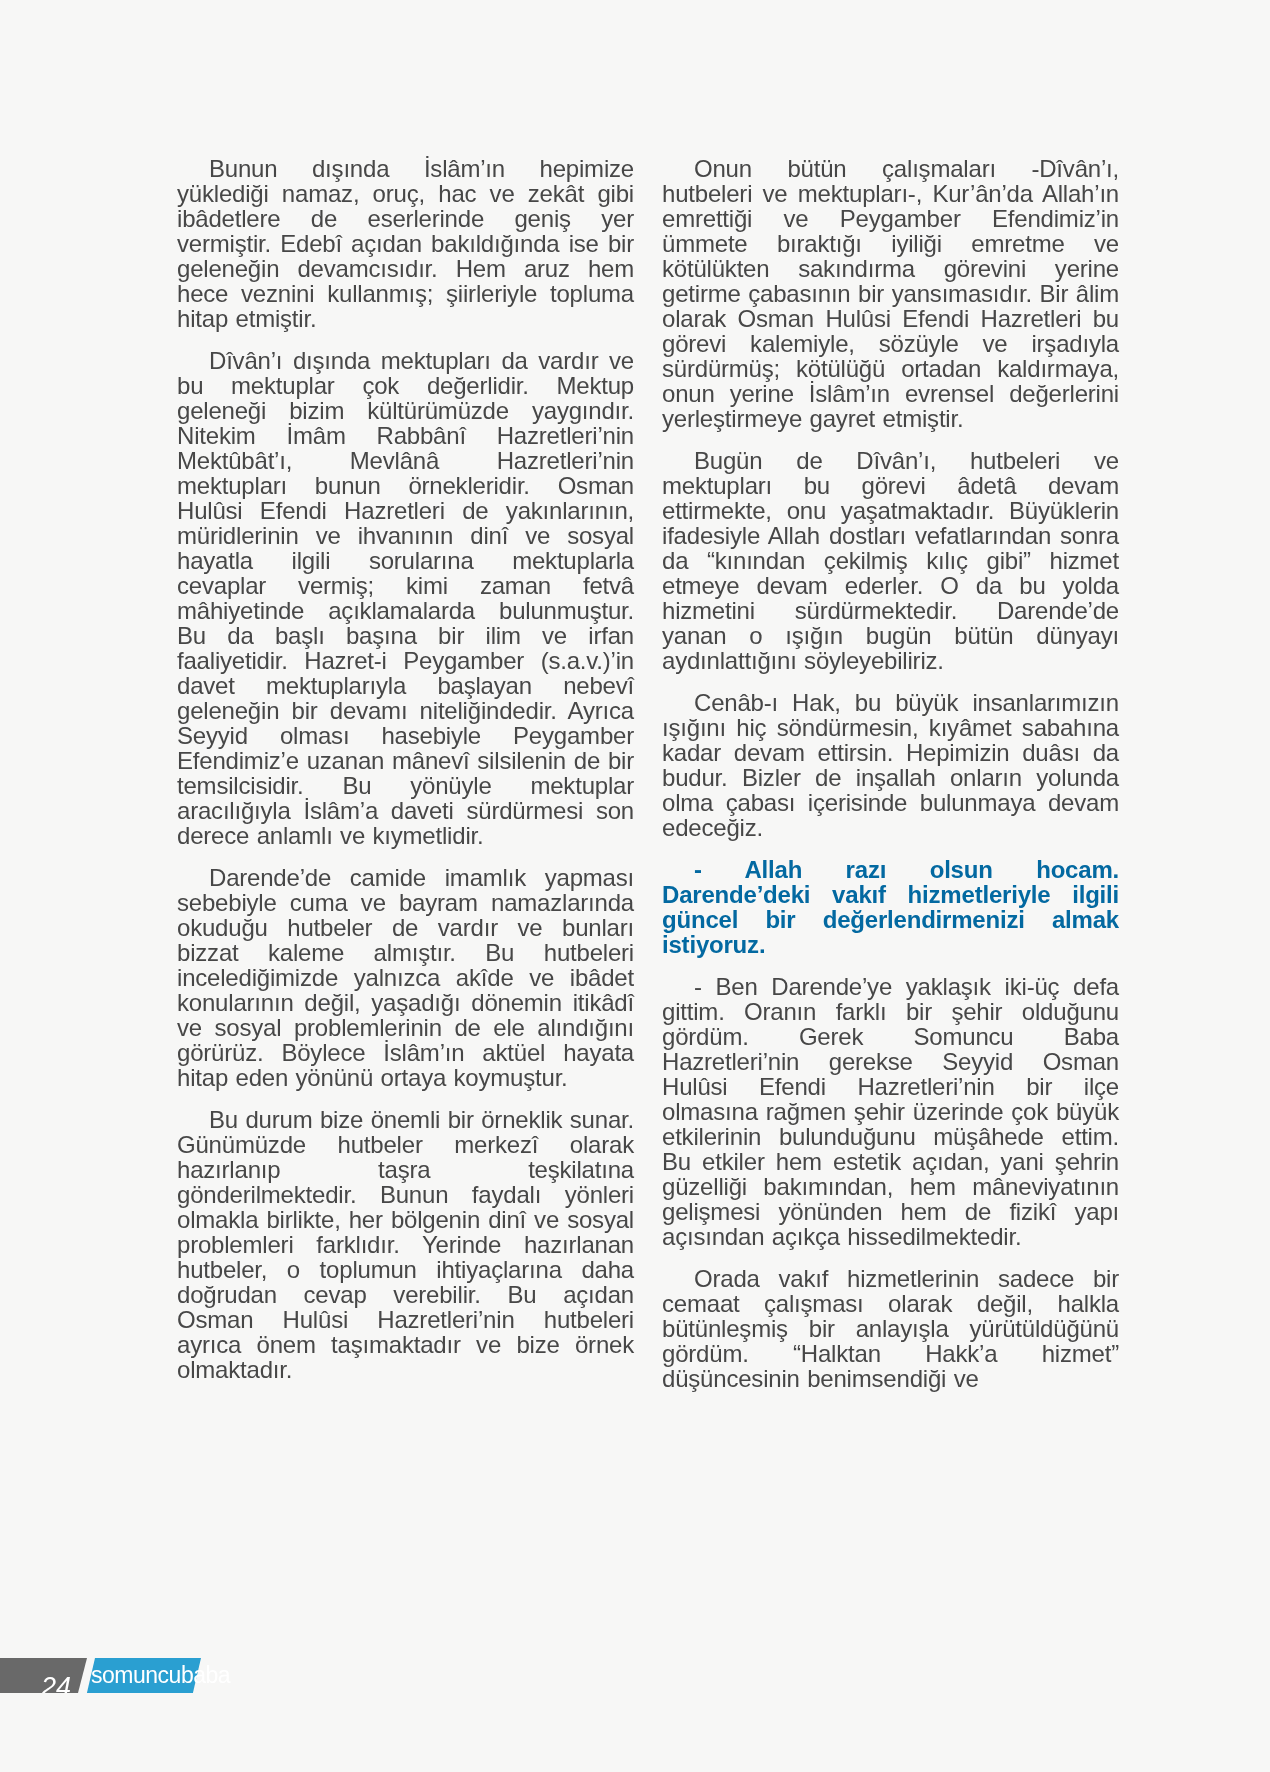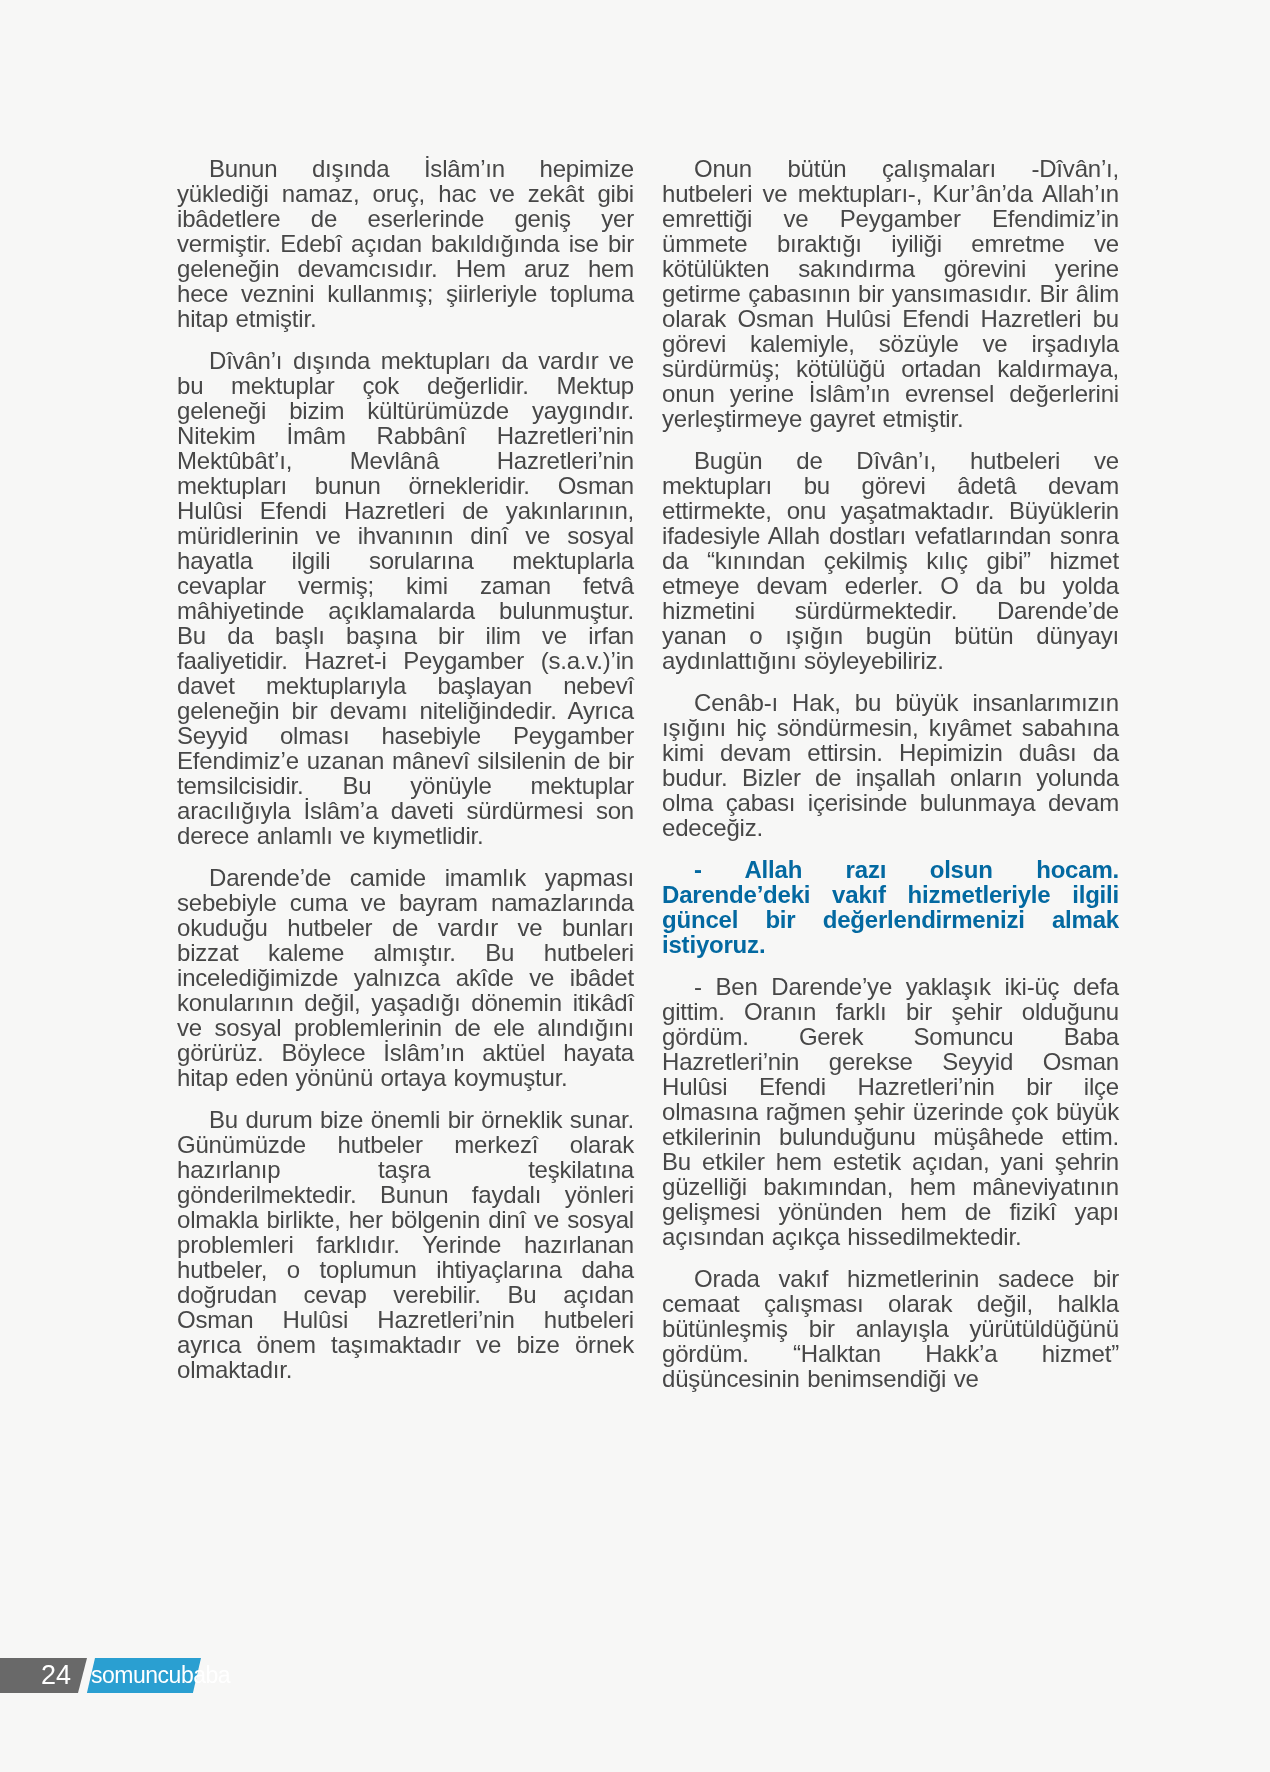--- a/index.html
+++ b/index.html
@@ -50,23 +50,24 @@
     left: 0;
     top: 0;
     width: 87px;
     height: 35px;
     background: #696969;
     clip-path: polygon(0 0, 100% 0, calc(100% - 9px) 100%, 0 100%);
     color: #ffffff;
     font-size: 27px;
     line-height: 34px;
     text-align: right;
-    padding: 0;
+    padding: 12px;
     box-sizing: border-box;
     padding-right: 16px;
+    font-style: italic;
   }
   .logo-band {
     position: absolute;
     left: 95px;
     top: 0;
     width: 106px;
     height: 35px;
     background: #2a9fd1;
     transform: skewX(-13deg);
     transform-origin: top left;
@@ -88,21 +89,21 @@
 <div class="content">
   <div class="column">
     <p>Bunun dışında İslâm’ın hepimize yüklediği namaz, oruç, hac ve zekât gibi ibâdetlere de eserlerinde geniş yer vermiştir. Edebî açıdan bakıldığında ise bir geleneğin devamcısıdır. Hem aruz hem hece veznini kullanmış; şiirleriyle topluma hitap etmiştir.</p>
     <p>Dîvân’ı dışında mektupları da vardır ve bu mektuplar çok değerlidir. Mektup geleneği bizim kültürümüzde yaygındır. Nitekim İmâm Rabbânî Hazretleri’nin Mektûbât’ı, Mevlânâ Hazretleri’nin mektupları bunun örnekleridir. Osman Hulûsi Efendi Hazretleri de yakınlarının, müridlerinin ve ihvanının dinî ve sosyal hayatla ilgili sorularına mektuplarla cevaplar vermiş; kimi zaman fetvâ mâhiyetinde açıklamalarda bulunmuştur. Bu da başlı başına bir ilim ve irfan faaliyetidir. Hazret-i Peygamber (s.a.v.)’in davet mektuplarıyla başlayan nebevî geleneğin bir devamı niteliğindedir. Ayrıca Seyyid olması hasebiyle Peygamber Efendimiz’e uzanan mânevî silsilenin de bir temsilcisidir. Bu yönüyle mektuplar aracılığıyla İslâm’a daveti sürdürmesi son derece anlamlı ve kıymetlidir.</p>
     <p>Darende’de camide imamlık yapması sebebiyle cuma ve bayram namazlarında okuduğu hutbeler de vardır ve bunları bizzat kaleme almıştır. Bu hutbeleri incelediğimizde yalnızca akîde ve ibâdet konularının değil, yaşadığı dönemin itikâdî ve sosyal problemlerinin de ele alındığını görürüz. Böylece İslâm’ın aktüel hayata hitap eden yönünü ortaya koymuştur.</p>
     <p>Bu durum bize önemli bir örneklik sunar. Günümüzde hutbeler merkezî olarak hazırlanıp taşra teşkilatına gönderilmektedir. Bunun faydalı yönleri olmakla birlikte, her bölgenin dinî ve sosyal problemleri farklıdır. Yerinde hazırlanan hutbeler, o toplumun ihtiyaçlarına daha doğrudan cevap verebilir. Bu açıdan Osman Hulûsi Hazretleri’nin hutbeleri ayrıca önem taşımaktadır ve bize örnek olmaktadır.</p>
   </div>
   <div class="column">
     <p>Onun bütün çalışmaları -Dîvân’ı, hutbeleri ve mektupları-, Kur’ân’da Allah’ın emrettiği ve Peygamber Efendimiz’in ümmete bıraktığı iyiliği emretme ve kötülükten sakındırma görevini yerine getirme çabasının bir yansımasıdır. Bir âlim olarak Osman Hulûsi Efendi Hazretleri bu görevi kalemiyle, sözüyle ve irşadıyla sürdürmüş; kötülüğü ortadan kaldırmaya, onun yerine İslâm’ın evrensel değerlerini yerleştirmeye gayret etmiştir.</p>
     <p>Bugün de Dîvân’ı, hutbeleri ve mektupları bu görevi âdetâ devam ettirmekte, onu yaşatmaktadır. Büyüklerin ifadesiyle Allah dostları vefatlarından sonra da “kınından çekilmiş kılıç gibi” hizmet etmeye devam ederler. O da bu yolda hizmetini sürdürmektedir. Darende’de yanan o ışığın bugün bütün dünyayı aydınlattığını söyleyebiliriz.</p>
-    <p>Cenâb-ı Hak, bu büyük insanlarımızın ışığını hiç söndürmesin, kıyâmet sabahına kimi devam ettirsin. Hepimizin duâsı da budur. Bizler de inşallah onların yolunda olma çabası içerisinde bulunmaya devam edeceğiz.</p>
+    <p>Cenâb-ı Hak, bu büyük insanlarımızın ışığını hiç söndürmesin, kıyâmet sabahına kadar devam ettirsin. Hepimizin duâsı da budur. Bizler de inşallah onların yolunda olma çabası içerisinde bulunmaya devam edeceğiz.</p>
     <p class="highlight-red">- Allah razı olsun hocam. Darende’deki vakıf hizmetleriyle ilgili güncel bir değerlendirmenizi almak istiyoruz.</p>
     <p>- Ben Darende’ye yaklaşık iki-üç defa gittim. Oranın farklı bir şehir olduğunu gördüm. Gerek Somuncu Baba Hazretleri’nin gerekse Seyyid Osman Hulûsi Efendi Hazretleri’nin bir ilçe olmasına rağmen şehir üzerinde çok büyük etkilerinin bulunduğunu müşâhede ettim. Bu etkiler hem estetik açıdan, yani şehrin güzelliği bakımından, hem mâneviyatının gelişmesi yönünden hem de fizikî yapı açısından açıkça hissedilmektedir.</p>
     <p>Orada vakıf hizmetlerinin sadece bir cemaat çalışması olarak değil, halkla bütünleşmiş bir anlayışla yürütüldüğünü gördüm. “Halktan Hakk’a hizmet” düşüncesinin benimsendiği ve</p>
   </div>
 </div>
 
 <div class="footer">
   <div class="page-number-band">
     <span>24</span>
   </div>

